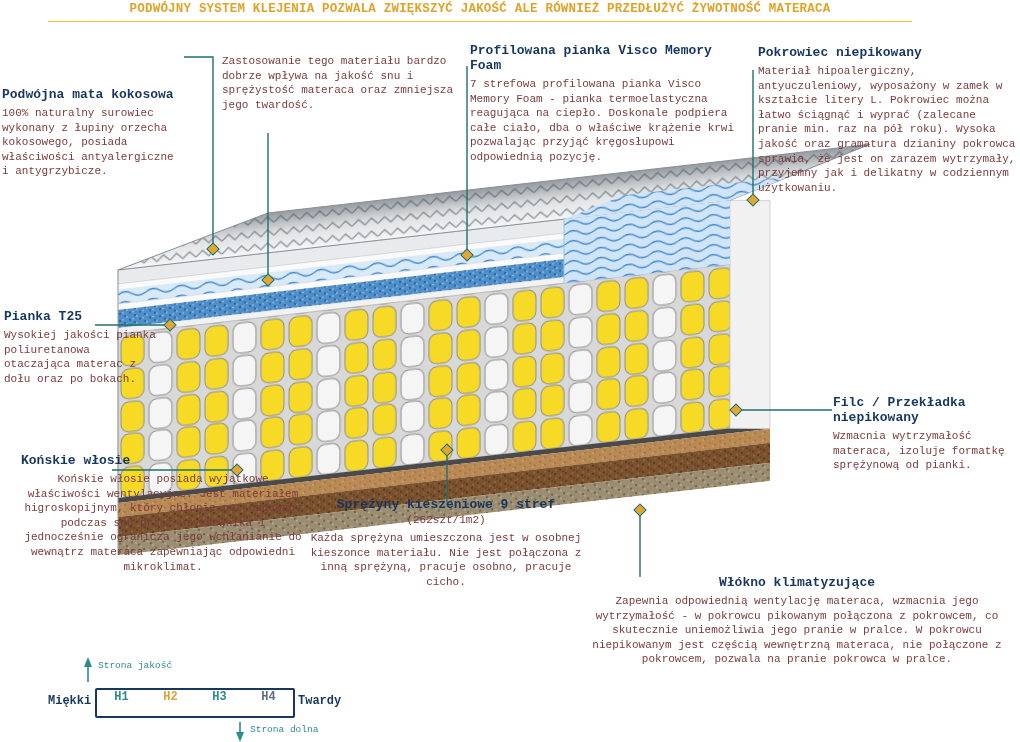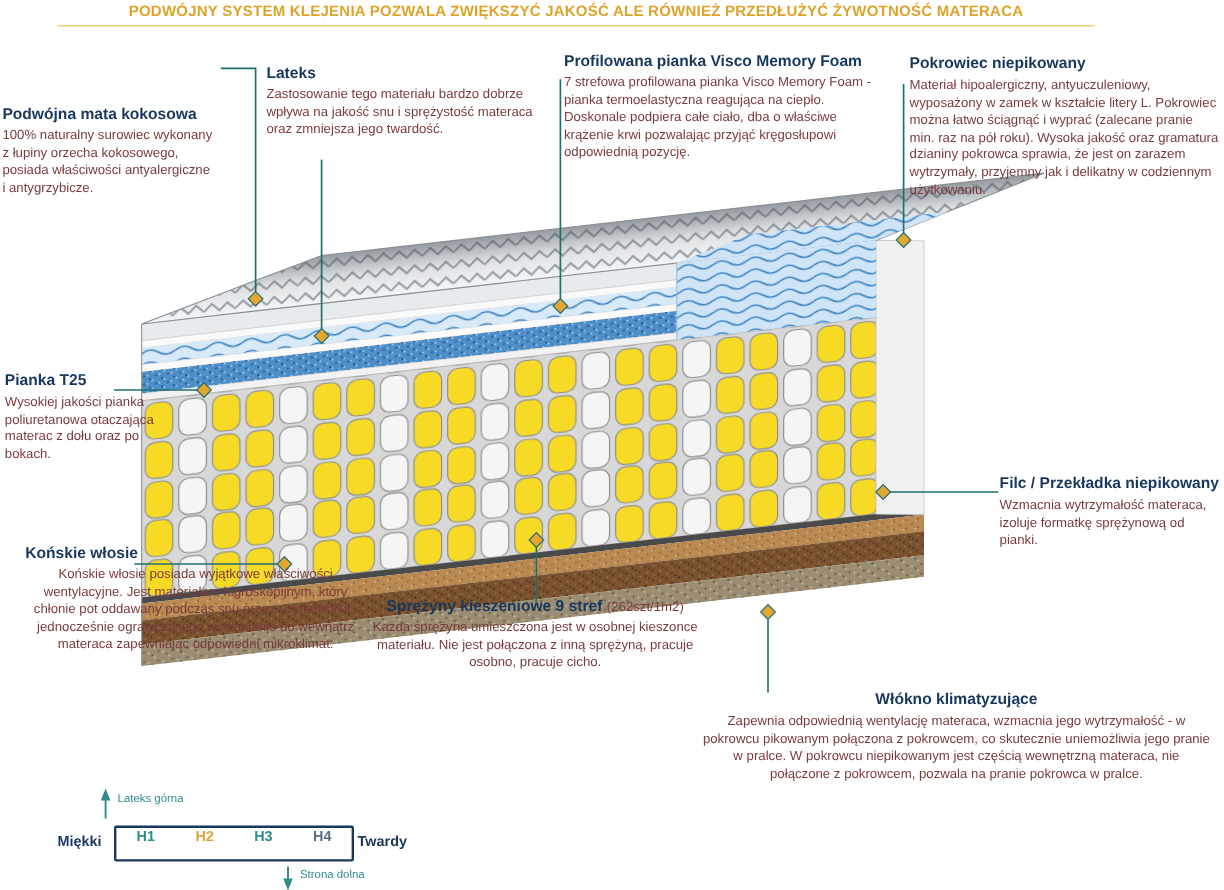--- a/index.html
+++ b/index.html
@@ -1,17 +1,17 @@
 <!DOCTYPE html>
 <html><head>
 <meta charset="utf-8">
 <style>
   html,body{margin:0;padding:0;background:#fff;}
   #page{position:relative;width:1020px;height:742px;background:#ffffff;overflow:hidden;
-        font-family:Liberation Sans, sans-serif;}
+        font-family:Liberation Mono, monospace;}
   #scene{position:absolute;left:0;top:0;z-index:1;}
   .tb{position:absolute;z-index:2;}
   .tb h3{margin:0 0 3px 0;font-size:13px;line-height:1.15;color:#17375E;font-weight:bold;}
   .tb p{margin:0;font-size:11px;line-height:1.33;color:#7B3B3B;}
   #headline{position:absolute;left:48px;top:2px;width:864px;z-index:2;text-align:center;
             font-size:12.5px;font-weight:bold;letter-spacing:.2px;color:#DFA32A;
             border-bottom:1px solid #E8C44C;padding-bottom:5px;}
   #b-coconut{left:2px;top:44px;width:176px;margin-top:44px;}
   #b-latex{left:222px;top:54px;width:236px;}
   #b-visco{left:470px;top:44px;width:272px;}
@@ -181,21 +181,20 @@
   </svg>
 
   <div id="headline">PODWÓJNY SYSTEM KLEJENIA POZWALA ZWIĘKSZYĆ JAKOŚĆ ALE RÓWNIEŻ PRZEDŁUŻYĆ ŻYWOTNOŚĆ MATERACA</div>
 
   <div class="tb" id="b-coconut">
     <h3>Podwójna mata kokosowa</h3>
     <p>100% naturalny surowiec wykonany z łupiny orzecha kokosowego, posiada właściwości antyalergiczne i antygrzybicze.</p>
   </div>
 
   <div class="tb" id="b-latex">
-    <h3>Lateks</h3>
     <p>Zastosowanie tego materiału bardzo dobrze wpływa na jakość snu i sprężystość materaca oraz zmniejsza jego twardość.</p>
   </div>
 
   <div class="tb" id="b-visco">
     <h3>Profilowana pianka Visco Memory Foam</h3>
     <p>7 strefowa profilowana pianka Visco Memory Foam - pianka termoelastyczna reagująca na ciepło. Doskonale podpiera całe ciało, dba o właściwe krążenie krwi pozwalając przyjąć kręgosłupowi odpowiednią pozycję.</p>
   </div>
 
   <div class="tb" id="b-cover">
     <h3>Pokrowiec niepikowany</h3>
@@ -221,21 +220,21 @@
   <div class="tb" id="b-felt">
     <h3>Filc / Przekładka niepikowany</h3>
     <p>Wzmacnia wytrzymałość materaca, izoluje formatkę sprężynową od pianki.</p>
   </div>
 
   <div class="tb" id="b-fiber">
     <h3>Włókno klimatyzujące</h3>
     <p>Zapewnia odpowiednią wentylację materaca, wzmacnia jego wytrzymałość - w pokrowcu pikowanym połączona z pokrowcem, co skutecznie uniemożliwia jego pranie w pralce. W pokrowcu niepikowanym jest częścią wewnętrzną materaca, nie połączone z pokrowcem, pozwala na pranie pokrowca w pralce.</p>
   </div>
 
-  <div class="side-label" id="lbl-top">Lateks górna</div>
+  <div class="side-label" id="lbl-top">Strona jakość</div>
   <div class="softhard" id="lbl-soft">Miękki</div>
   <div id="scale-box">
     <span class="lv-teal">H1</span>
     <span class="lv-gold">H2</span>
     <span class="lv-teal">H3</span>
     <span class="lv-slate">H4</span>
   </div>
   <div class="softhard" id="lbl-hard">Twardy</div>
   <div class="side-label" id="lbl-bottom">Strona dolna</div>
 

